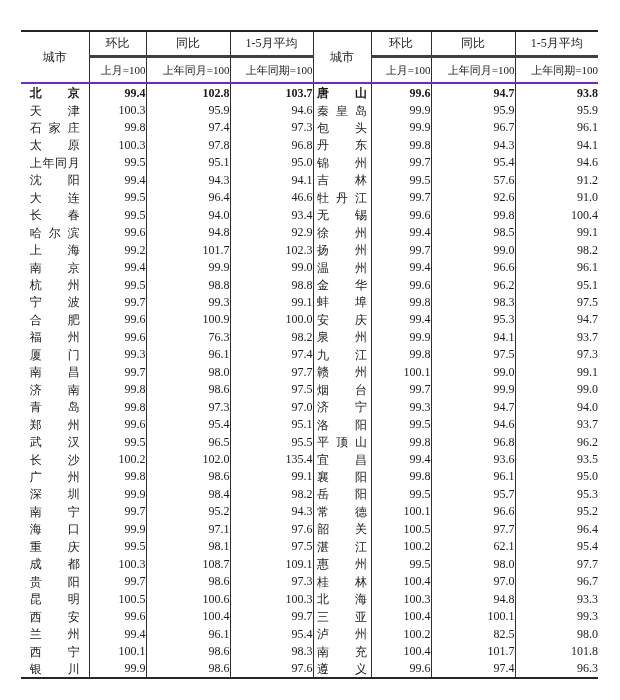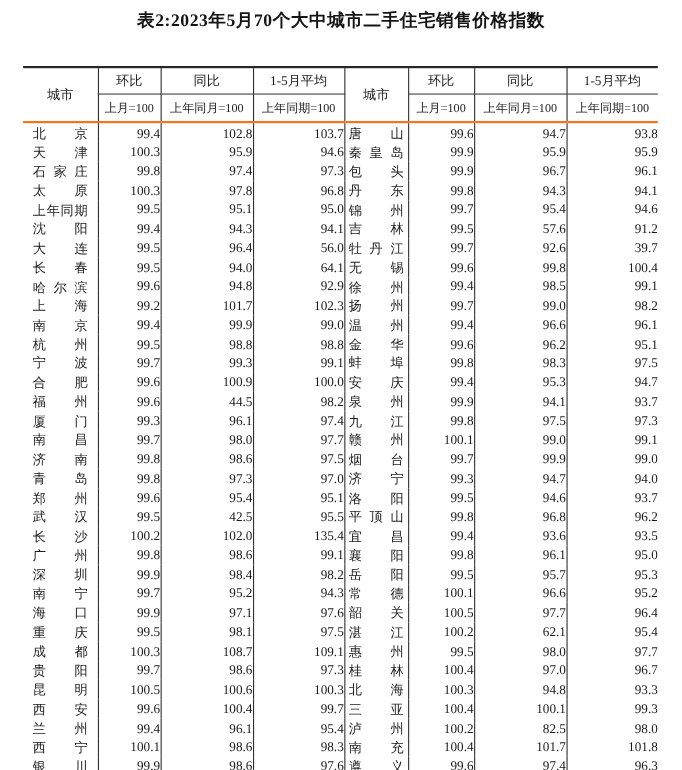--- a/index.html
+++ b/index.html
@@ -45,23 +45,23 @@
   }
   table.idx tr > *:last-child {
     border-right: none;
   }
   thead th {
     text-align: center;
     font-size: 12px;
     color: #1b1b1b;
   }
   thead tr.h1 th { height: 23px; }
-  thead tr.h2 th { height: 24px; font-size: 11px; }
-  thead th.mid { border-bottom: 1px solid #404040; text-align: center; }
-  tbody tr:first-child td { border-top: 2px solid #f97316; }
+  thead tr.h2 th { height: 24px; font-size: 11px; text-align: right; }
+  thead th.mid { border-bottom: 3px solid #404040; text-align: center; }
+  tbody tr:first-child td { border-top: 2px solid #6d28d9; font-weight: bold; }
   tbody td {
     height: 16.4px;
     line-height: 16.4px;
     font-size: 12px;
   }
   td.num {
     text-align: right;
     padding-right: 6px;
   }
   td.city { text-align: center; }
@@ -71,21 +71,20 @@
     text-align: justify;
     text-align-last: justify;
     vertical-align: middle;
     line-height: 16.4px;
   }
 </style>
 </head>
 <body>
 
 <div class="page">
-  <div class="title">表2:2023年5月70个大中城市二手住宅销售价格指数</div>
 
   <table class="idx">
     <colgroup>
       <col style="width:68px">
         <col style="width:57px">
         <col style="width:84px">
         <col style="width:83px">
       <col style="width:58px">
         <col style="width:60px">
         <col style="width:84px">
@@ -146,21 +145,21 @@
           <td class="city"><span class="jname">太原</span></td>
           <td class="num">100.3</td>
           <td class="num">97.8</td>
           <td class="num">96.8</td>
           <td class="city"><span class="jname">丹东</span></td>
           <td class="num">99.8</td>
           <td class="num">94.3</td>
           <td class="num">94.1</td>
         </tr>
         <tr>
-          <td class="city"><span class="jname">上年同期</span></td>
+          <td class="city"><span class="jname">上年同月</span></td>
           <td class="num">99.5</td>
           <td class="num">95.1</td>
           <td class="num">95.0</td>
           <td class="city"><span class="jname">锦州</span></td>
           <td class="num">99.7</td>
           <td class="num">95.4</td>
           <td class="num">94.6</td>
         </tr>
         <tr>
           <td class="city"><span class="jname">沈阳</span></td>
@@ -169,31 +168,31 @@
           <td class="num">94.1</td>
           <td class="city"><span class="jname">吉林</span></td>
           <td class="num">99.5</td>
           <td class="num">57.6</td>
           <td class="num">91.2</td>
         </tr>
         <tr>
           <td class="city"><span class="jname">大连</span></td>
           <td class="num">99.5</td>
           <td class="num">96.4</td>
-          <td class="num">56.0</td>
+          <td class="num">46.6</td>
           <td class="city"><span class="jname">牡丹江</span></td>
           <td class="num">99.7</td>
           <td class="num">92.6</td>
-          <td class="num">39.7</td>
+          <td class="num">91.0</td>
         </tr>
         <tr>
           <td class="city"><span class="jname">长春</span></td>
           <td class="num">99.5</td>
           <td class="num">94.0</td>
-          <td class="num">64.1</td>
+          <td class="num">93.4</td>
           <td class="city"><span class="jname">无锡</span></td>
           <td class="num">99.6</td>
           <td class="num">99.8</td>
           <td class="num">100.4</td>
         </tr>
         <tr>
           <td class="city"><span class="jname">哈尔滨</span></td>
           <td class="num">99.6</td>
           <td class="num">94.8</td>
           <td class="num">92.9</td>
@@ -248,21 +247,21 @@
           <td class="num">100.9</td>
           <td class="num">100.0</td>
           <td class="city"><span class="jname">安庆</span></td>
           <td class="num">99.4</td>
           <td class="num">95.3</td>
           <td class="num">94.7</td>
         </tr>
         <tr>
           <td class="city"><span class="jname">福州</span></td>
           <td class="num">99.6</td>
-          <td class="num">44.5</td>
+          <td class="num">76.3</td>
           <td class="num">98.2</td>
           <td class="city"><span class="jname">泉州</span></td>
           <td class="num">99.9</td>
           <td class="num">94.1</td>
           <td class="num">93.7</td>
         </tr>
         <tr>
           <td class="city"><span class="jname">厦门</span></td>
           <td class="num">99.3</td>
           <td class="num">96.1</td>
@@ -308,21 +307,21 @@
           <td class="num">95.4</td>
           <td class="num">95.1</td>
           <td class="city"><span class="jname">洛阳</span></td>
           <td class="num">99.5</td>
           <td class="num">94.6</td>
           <td class="num">93.7</td>
         </tr>
         <tr>
           <td class="city"><span class="jname">武汉</span></td>
           <td class="num">99.5</td>
-          <td class="num">42.5</td>
+          <td class="num">96.5</td>
           <td class="num">95.5</td>
           <td class="city"><span class="jname">平顶山</span></td>
           <td class="num">99.8</td>
           <td class="num">96.8</td>
           <td class="num">96.2</td>
         </tr>
         <tr>
           <td class="city"><span class="jname">长沙</span></td>
           <td class="num">100.2</td>
           <td class="num">102.0</td>

